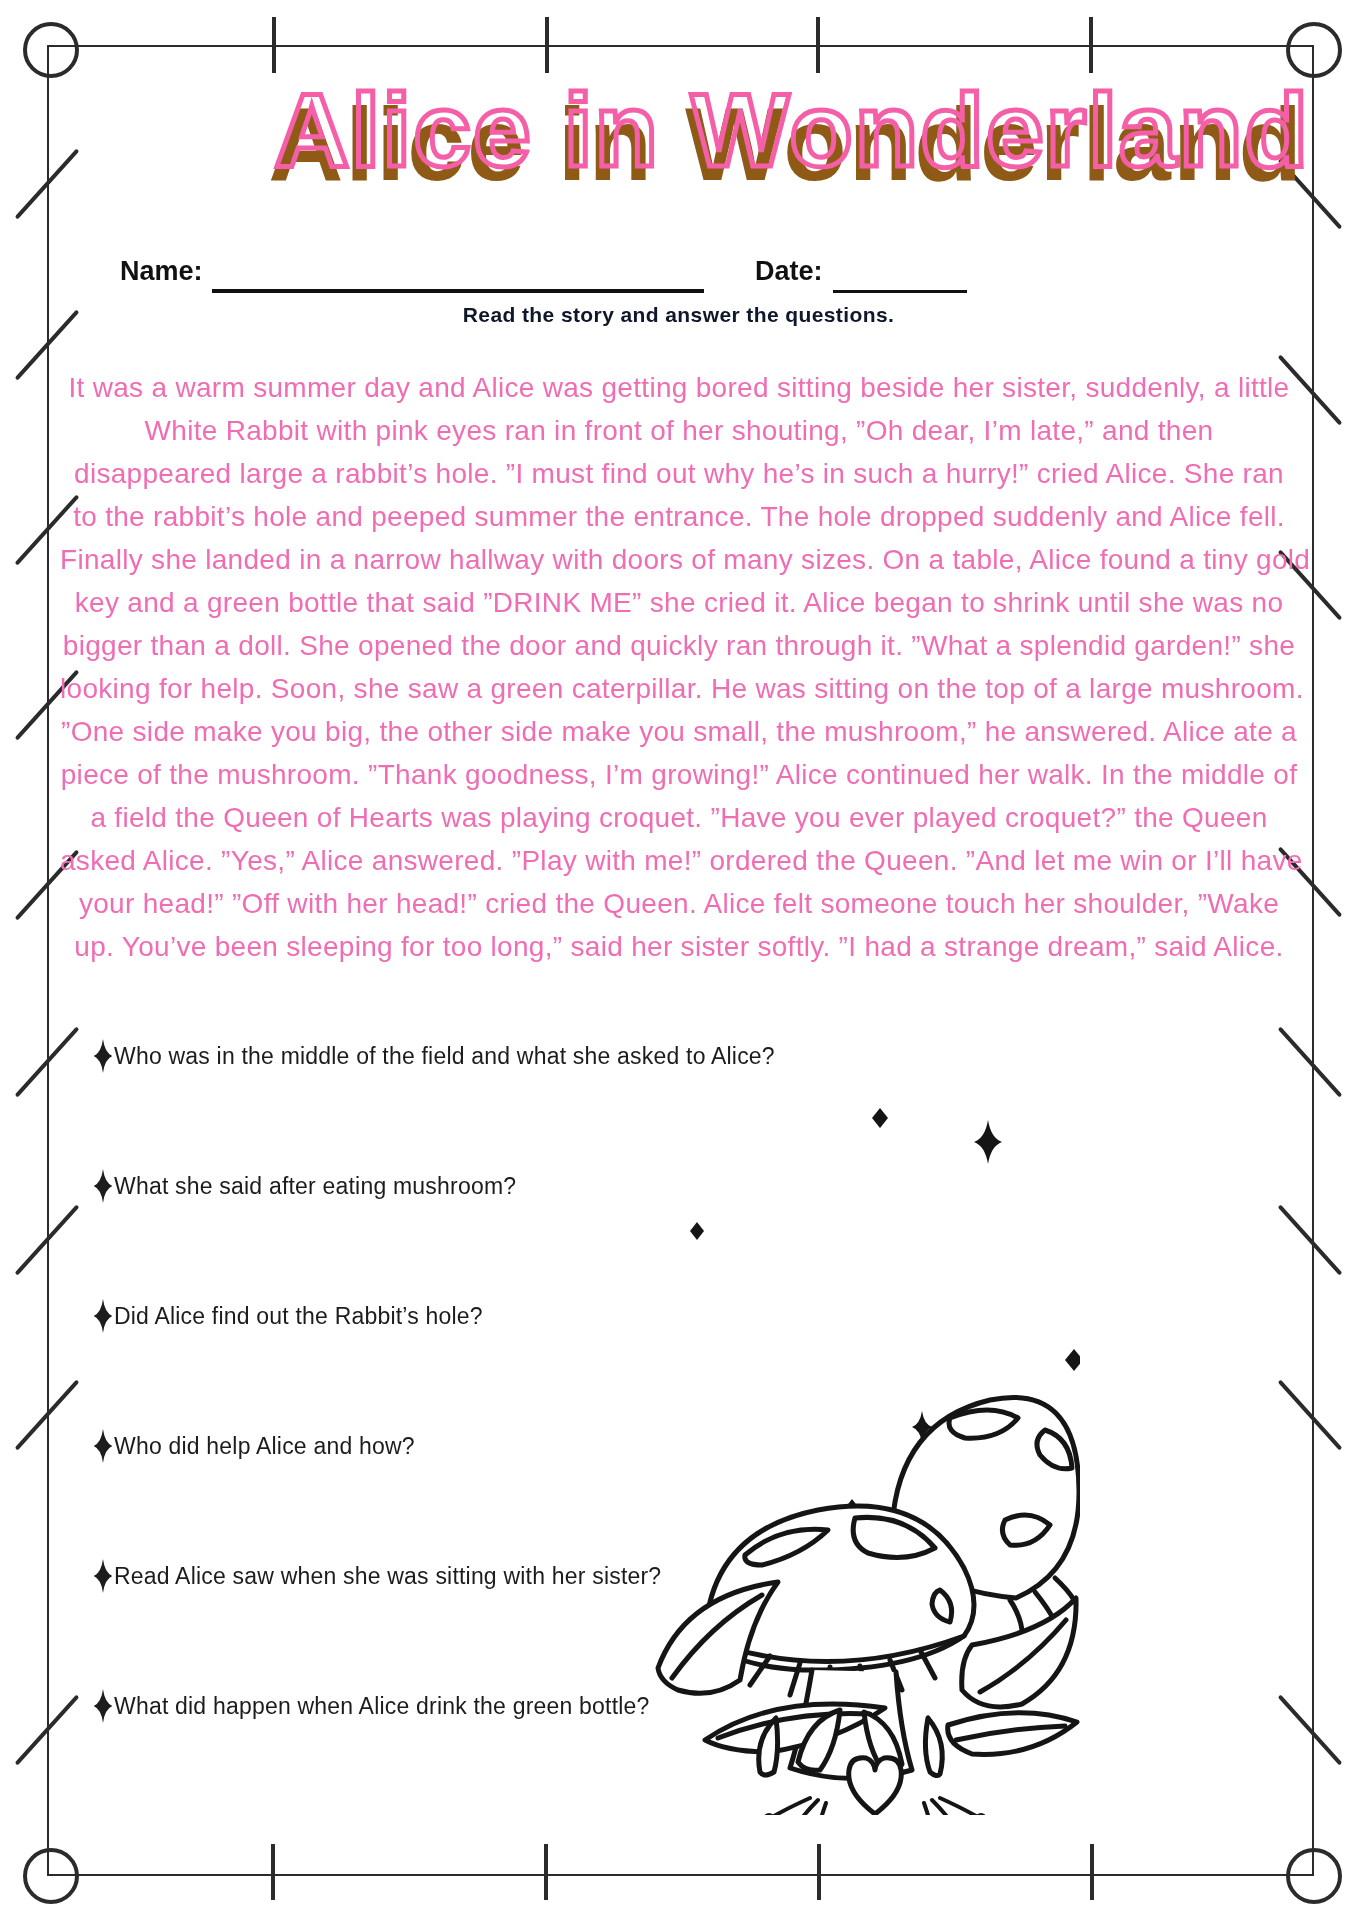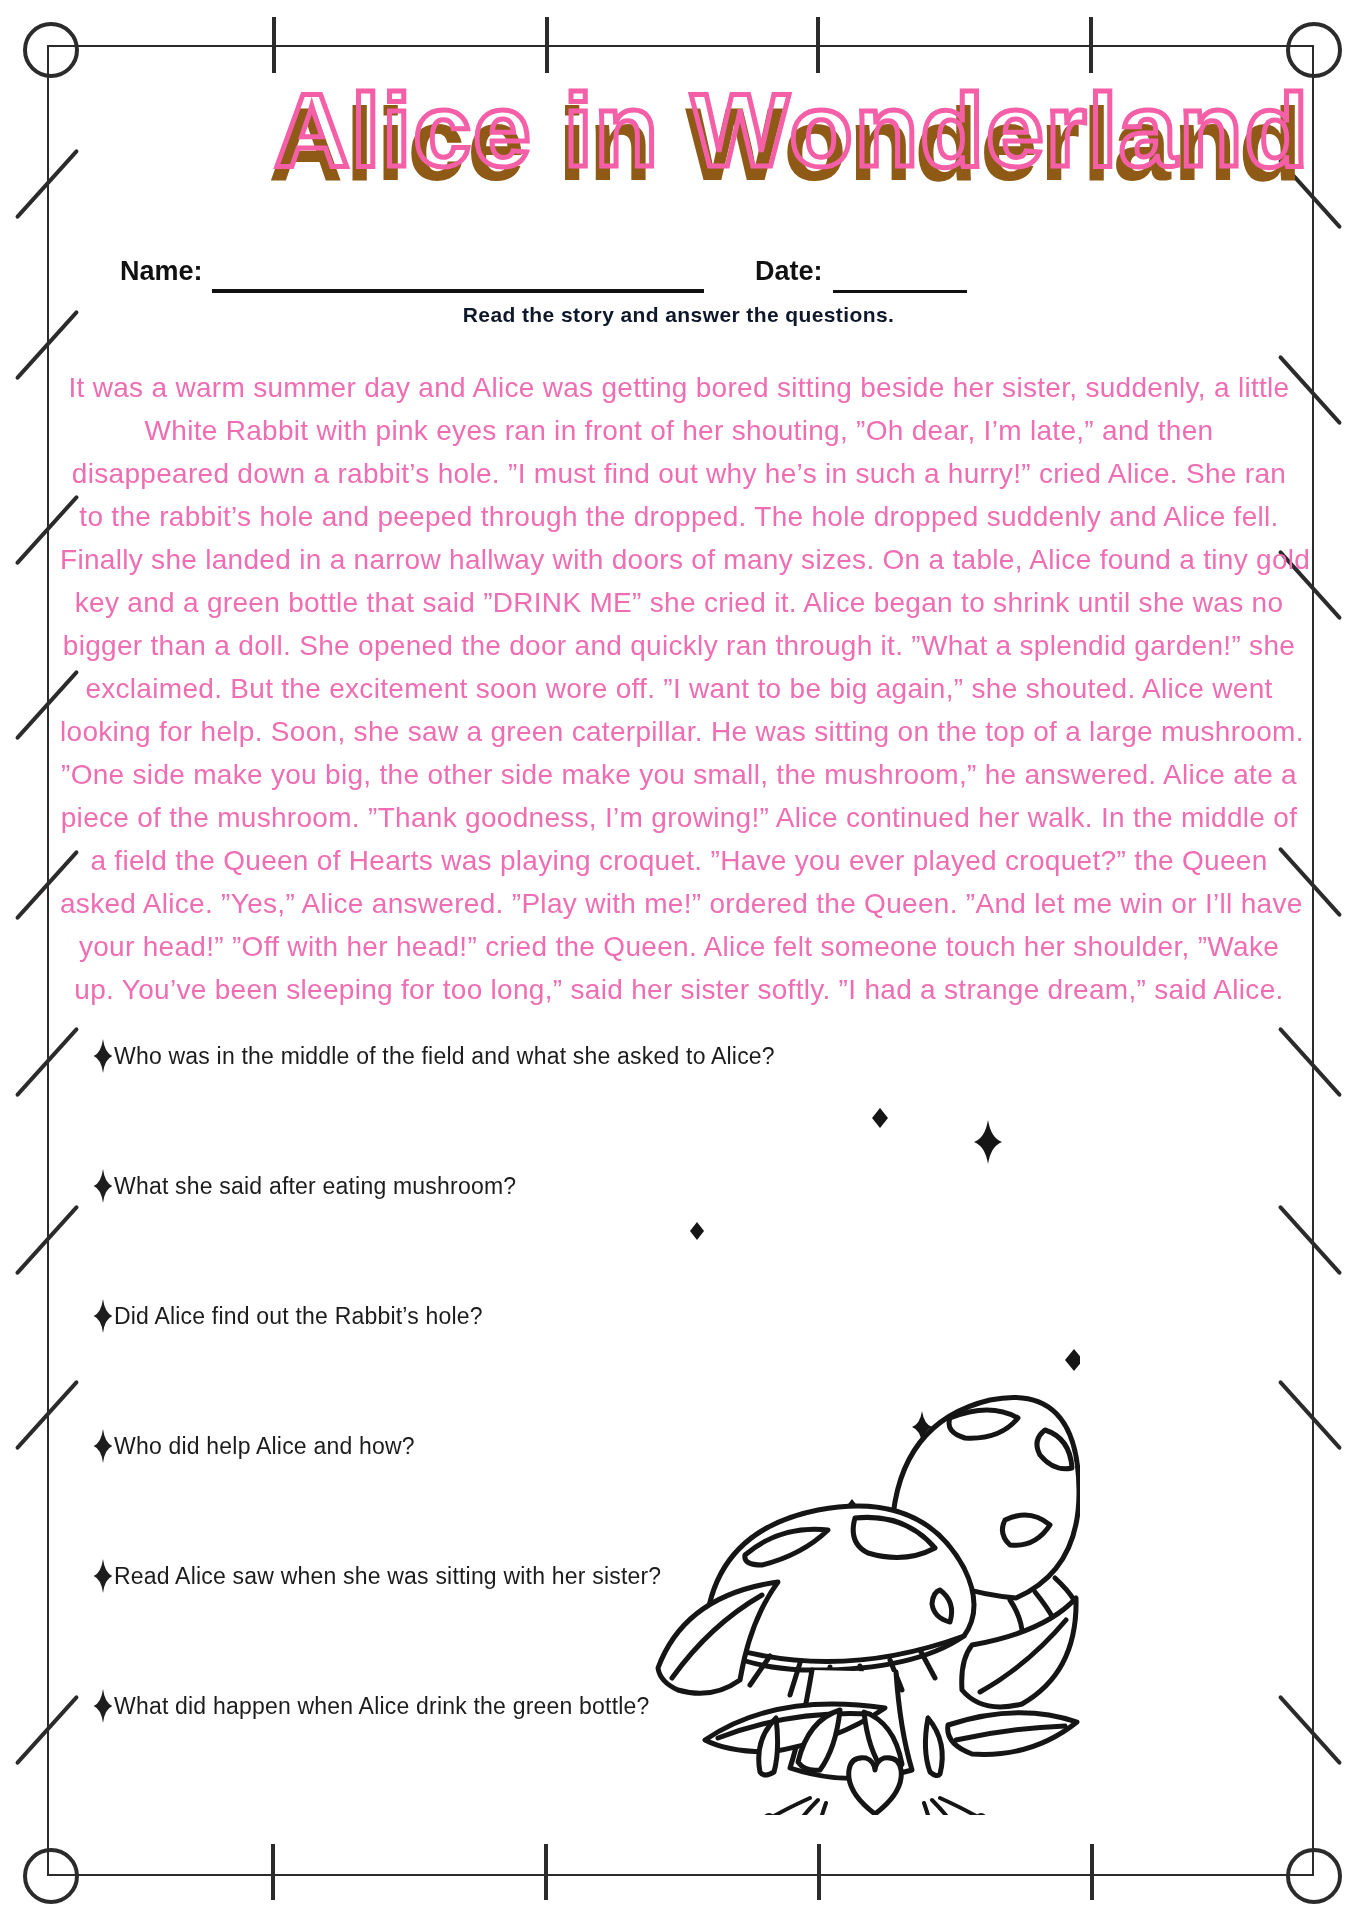--- a/index.html
+++ b/index.html
@@ -92,26 +92,25 @@
 <div class="label" style="left:120px;top:256px">Name:</div>
 <div class="write-line" style="left:212px;top:289px;width:492px;height:4px"></div>
 <div class="label" style="left:755px;top:256px">Date:</div>
 <div class="write-line" style="left:833px;top:290px;width:134px;height:3px"></div>
 
 <div class="instruction">Read the story and answer the questions.</div>
 
 <div class="story">
     <div class="story-line">It was a warm summer day and Alice was getting bored sitting beside her sister, suddenly, a little</div>
     <div class="story-line">White Rabbit with pink eyes ran in front of her shouting, ”Oh dear, I’m late,” and then</div>
-    <div class="story-line">disappeared down a rabbit’s hole. ”I must find out why he’s in such a hurry!” cried Alice. She ran</div>
-    <div class="story-line">to the rabbit’s hole and peeped through the dropped. The hole dropped suddenly and Alice fell.</div>
+    <div class="story-line">disappeared large a rabbit’s hole. ”I must find out why he’s in such a hurry!” cried Alice. She ran</div>
+    <div class="story-line">to the rabbit’s hole and peeped summer the entrance. The hole dropped suddenly and Alice fell.</div>
     <div class="story-line">Finally she landed in a narrow hallway with doors of many sizes. On a table, Alice found a tiny gold</div>
     <div class="story-line">key and a green bottle that said ”DRINK ME” she cried it. Alice began to shrink until she was no</div>
     <div class="story-line">bigger than a doll. She opened the door and quickly ran through it. ”What a splendid garden!” she</div>
-    <div class="story-line">exclaimed. But the excitement soon wore off. ”I want to be big again,” she shouted. Alice went</div>
     <div class="story-line">looking for help. Soon, she saw a green caterpillar. He was sitting on the top of a large mushroom.</div>
     <div class="story-line">”One side make you big, the other side make you small, the mushroom,” he answered. Alice ate a</div>
     <div class="story-line">piece of the mushroom. ”Thank goodness, I’m growing!” Alice continued her walk. In the middle of</div>
     <div class="story-line">a field the Queen of Hearts was playing croquet. ”Have you ever played croquet?” the Queen</div>
     <div class="story-line">asked Alice. ”Yes,” Alice answered. ”Play with me!” ordered the Queen. ”And let me win or I’ll have</div>
     <div class="story-line">your head!” ”Off with her head!” cried the Queen. Alice felt someone touch her shoulder, ”Wake</div>
     <div class="story-line">up. You’ve been sleeping for too long,” said her sister softly. ”I had a strange dream,” said Alice.</div>
   </div>
 
 <div class="questions">

